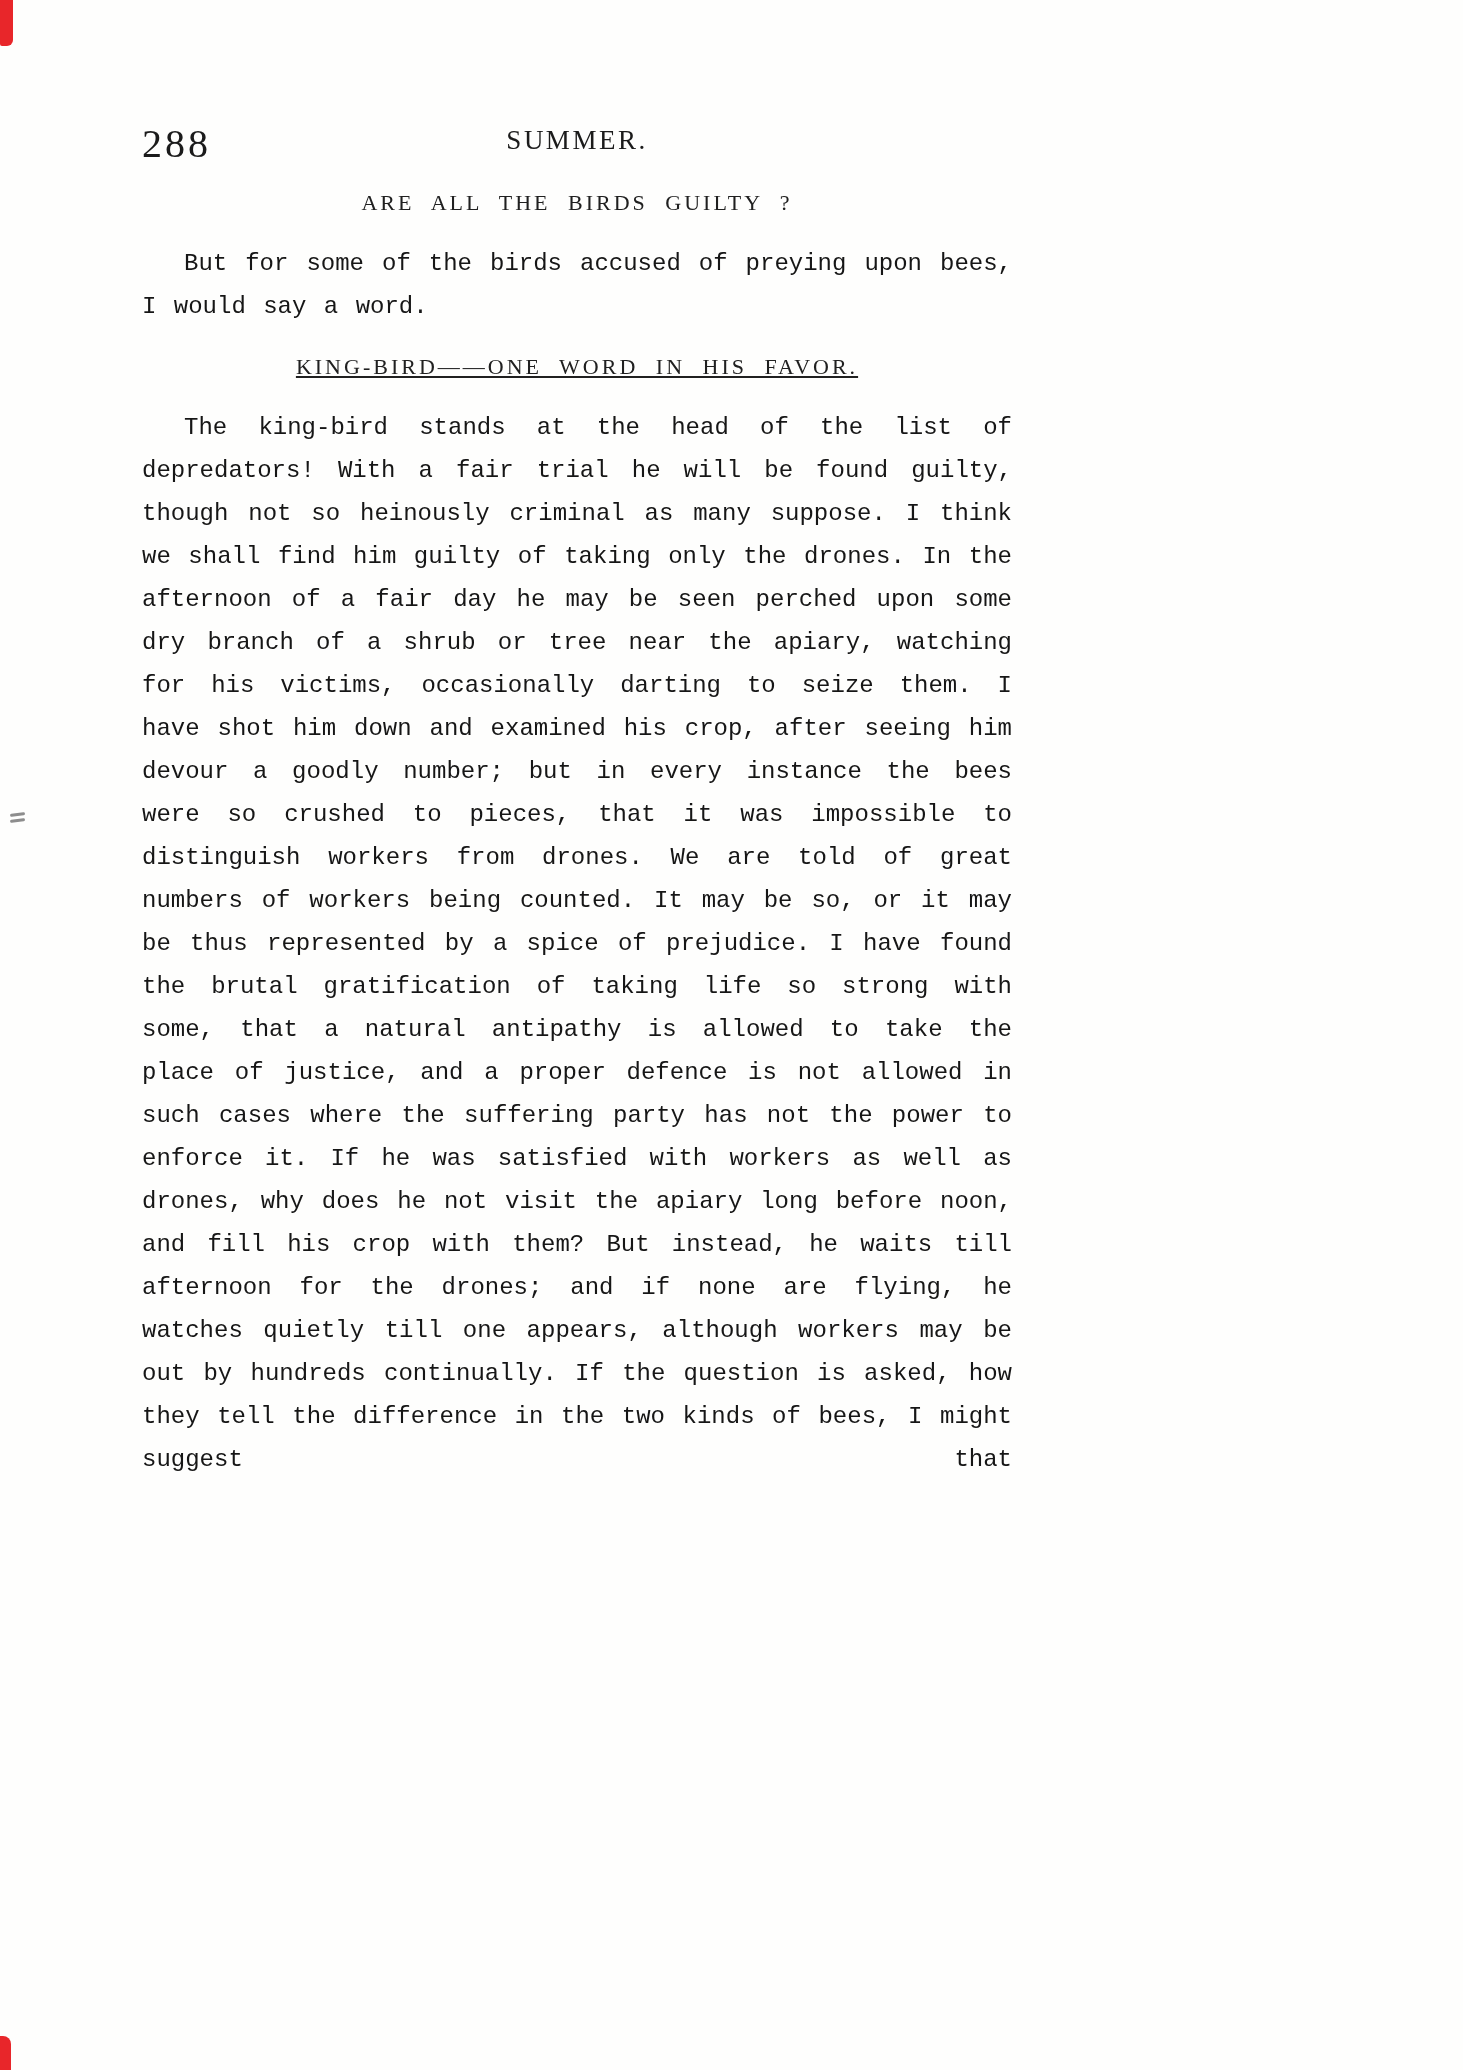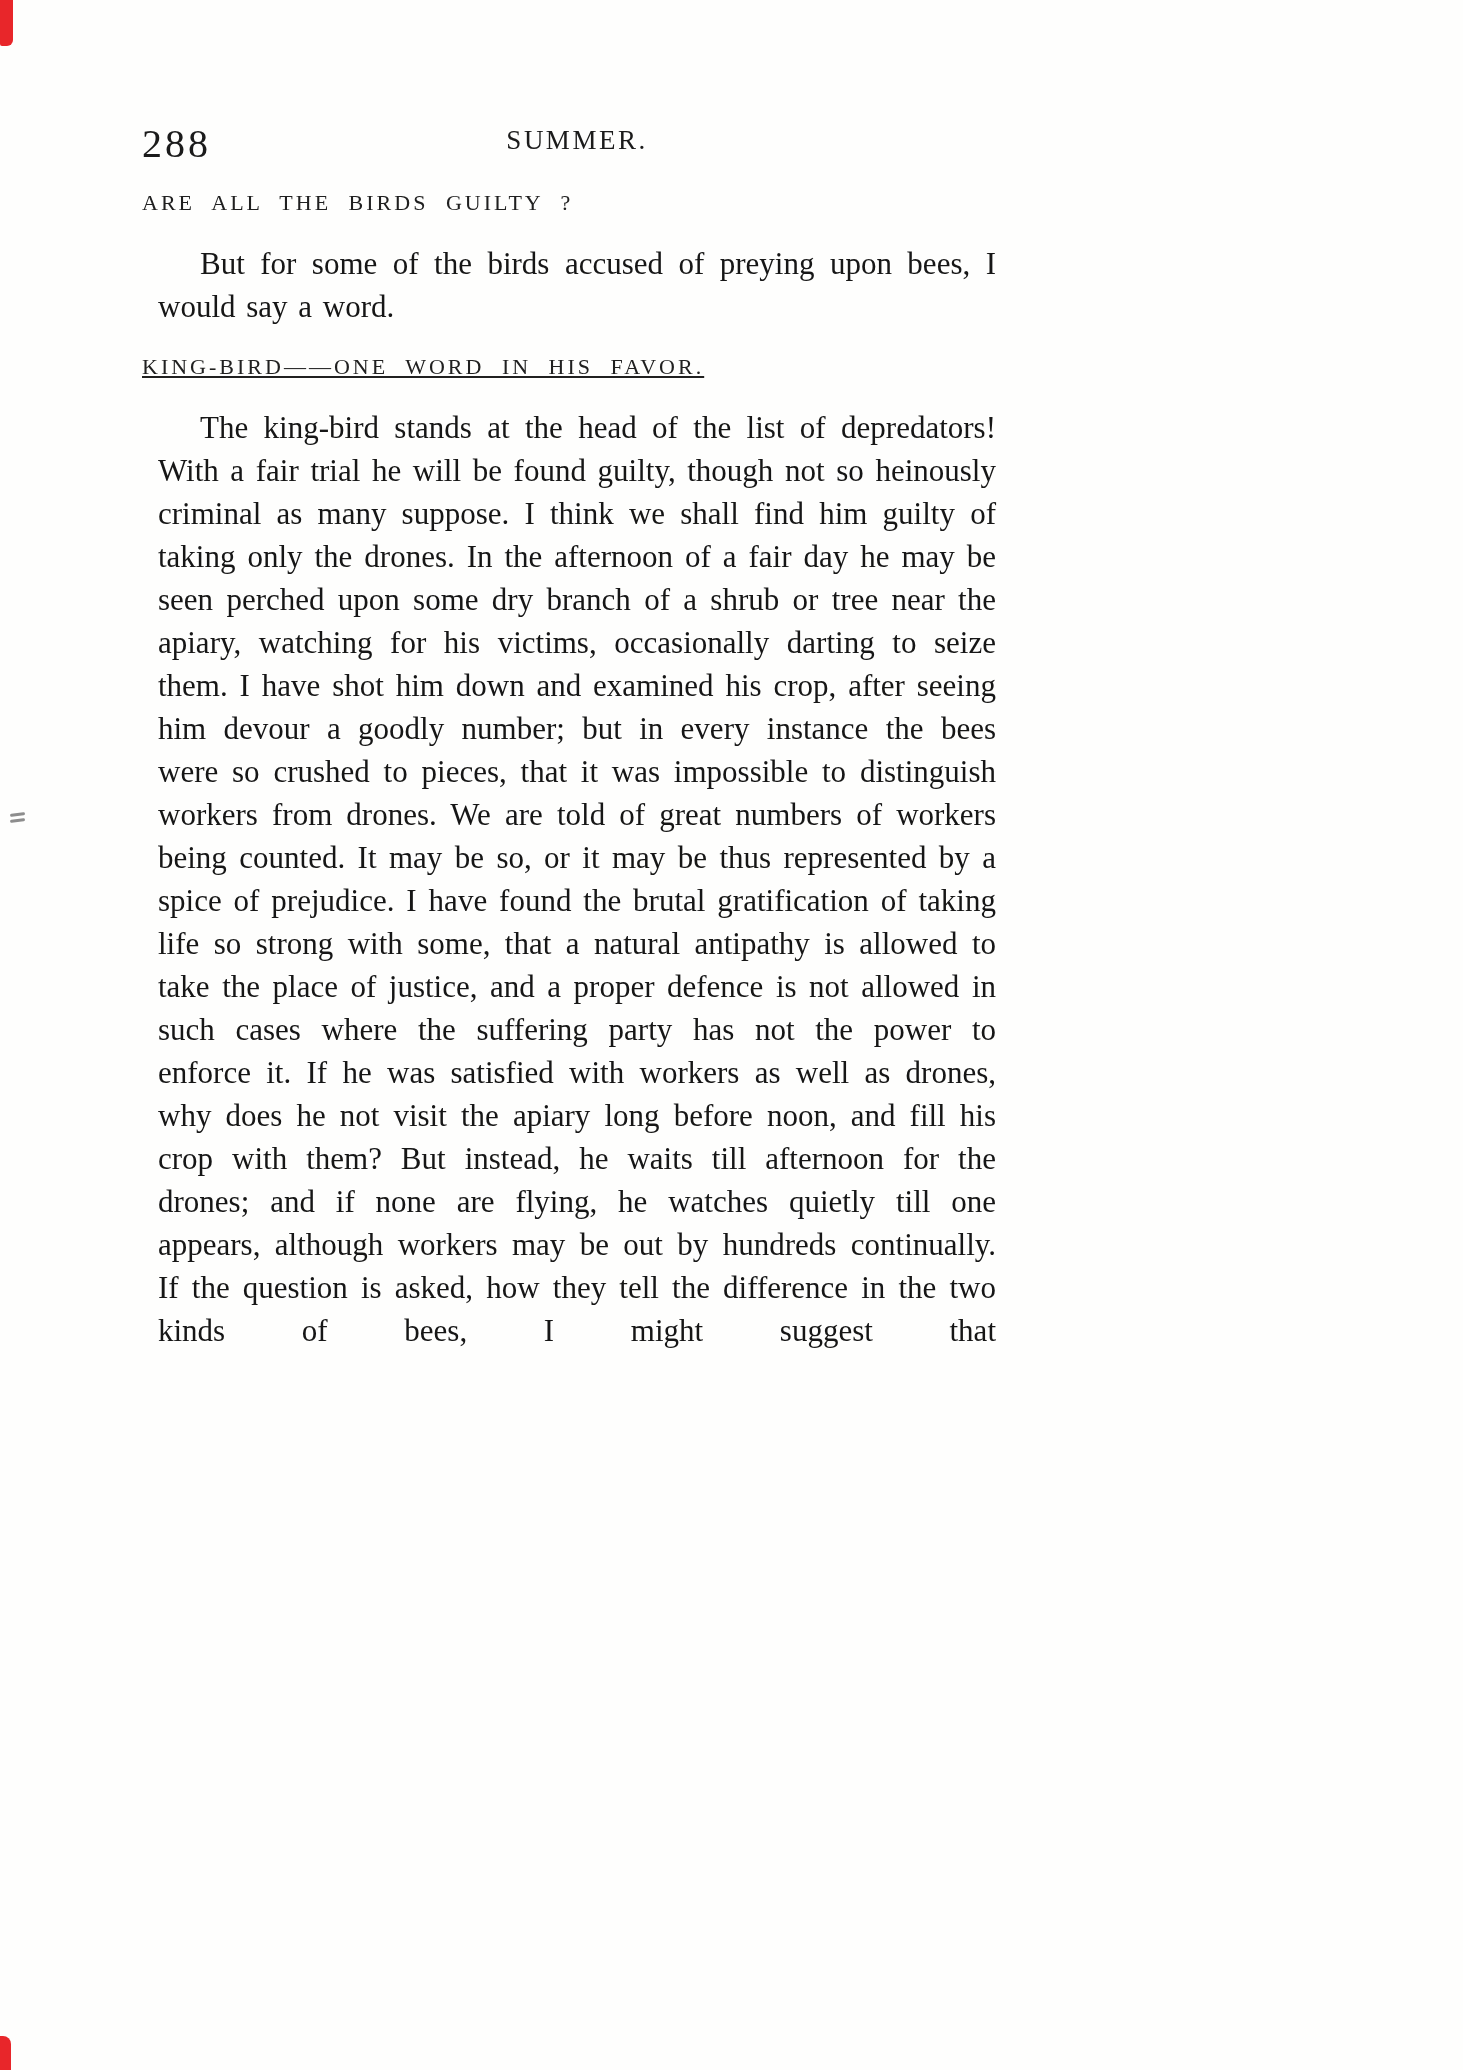--- a/index.html
+++ b/index.html
@@ -38,35 +38,37 @@
   }
   .running-header {
     display: block;
     text-align: center;
     font-size: 27px;
     letter-spacing: 2.5px;
     padding-top: 5px;
   }
   .section-heading {
     font-weight: 400;
+    text-align: center;
     font-size: 22px;
     letter-spacing: 3px;
     word-spacing: 9px;
     margin: 0 0 26px 0;
     color: #202020;
   }
   .heading-2 { margin-top: 0; text-decoration: underline; }
   p.body-text {
-    font-size: 31px;
+    font-size: 24px;
     line-height: 43px;
     text-align: justify;
     text-indent: 42px;
-    margin: 16px;
+    margin: 0;
     word-spacing: 3px;
     color: #161616;
+    font-family: Liberation Mono, monospace;
   }
   p.para-1 { margin-bottom: 26px; }
   p.justify-last { text-align-last: justify; }
 
   
   .artifact {
     position: absolute;
     background: #e8262a;
   }
   .artifact.top-left {

